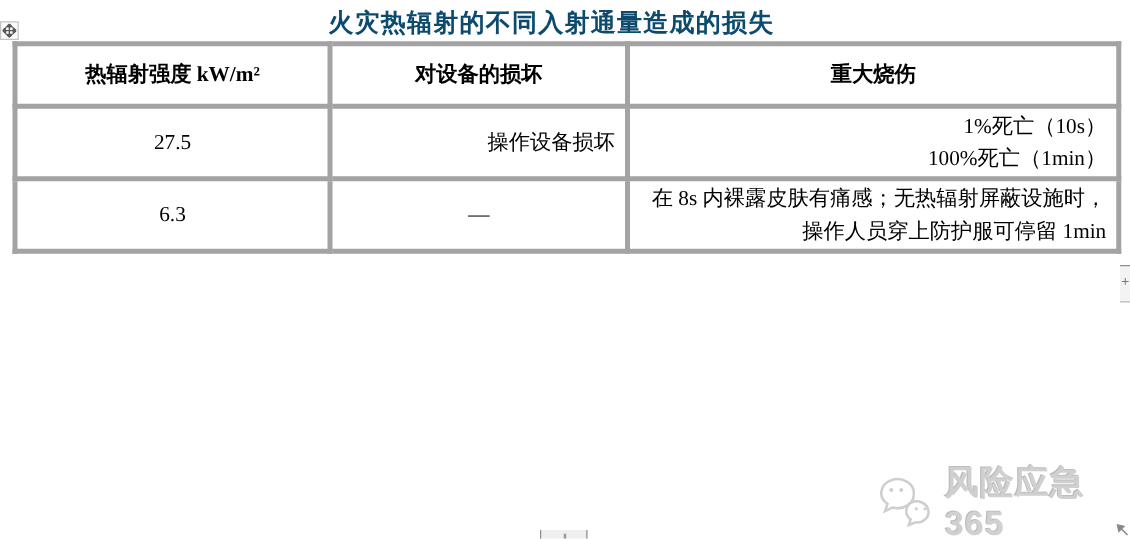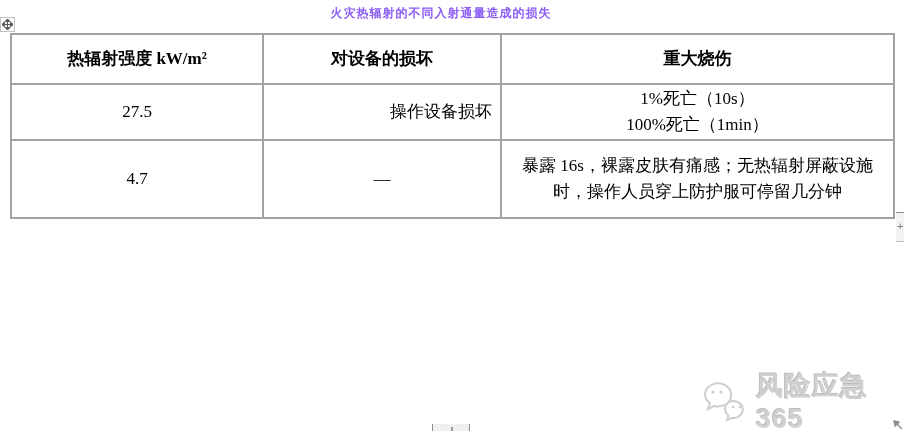--- a/index.html
+++ b/index.html
@@ -13,23 +13,23 @@
   }
 
   
   .doc-title {
     position: absolute;
     top: 5px; left: 0;
     width: 882px;
     text-align: center;
     font-family: "Liberation Sans", sans-serif;
     font-weight: 700;
-    font-size: 12px;
+    font-size: 20px;
     letter-spacing: 1px;
-    color: #8b5cf6;
+    color: #0c4a6e;
   }
 
   
   .move-handle {
     position: absolute;
     left: 0; top: 17px;
     width: 15px; height: 15px;
     border: 1px solid #c3c3c3;
     background: #fbfbfb;
     display: flex; align-items: center; justify-content: center;
@@ -37,36 +37,36 @@
 
   
   table.radiation {
     position: absolute;
     left: 10px; top: 33px;
     width: 883px;
     border-collapse: collapse;
     table-layout: fixed;
   }
   table.radiation th, table.radiation td {
-    border: 2px solid #a3a3a3;
+    border: 4px solid #a3a3a3;
     font-size: 17px;
     vertical-align: middle;
     line-height: 26px;
     overflow: hidden;
     font-family: Liberation Serif, serif;
   }
   table.radiation th {
     font-weight: 700;
     text-align: center;
     font-size: 17px;
   }
   td.c-int { text-align: center; }
   td.c-equip { text-align: right; padding: 1px 8px; }
   td.c-equip.dash { text-align: center; padding: 1px 2px; }
-  td.c-harm { text-align: center; padding: 1px 8px; white-space: pre-line; }
+  td.c-harm { text-align: right; padding: 1px 8px; white-space: pre-line; }
 
   
   .watermark {
     position: absolute;
     left: 702px; top: 368px;
     display: flex; align-items: center;
     pointer-events: none;
   }
   .watermark-text {
     font-family: "Liberation Sans", sans-serif;
@@ -138,24 +138,24 @@
     <th>热辐射强度 kW/m²</th>
     <th>对设备的损坏</th>
     <th>重大烧伤</th>
   </tr>
   <tr style="height:53px">
     <td class="c-int">27.5</td>
     <td class="c-equip">操作设备损坏</td>
     <td class="c-harm">1%死亡（10s）
 100%死亡（1min）</td>
   </tr>
-  <tr style="height:78px">
-    <td class="c-int">4.7</td>
+  <tr style="height:55px">
+    <td class="c-int">6.3</td>
     <td class="c-equip dash">—</td>
-    <td class="c-harm">暴露 16s，裸露皮肤有痛感；无热辐射屏蔽设施时，操作人员穿上防护服可停留几分钟</td>
+    <td class="c-harm">在 8s 内裸露皮肤有痛感；无热辐射屏蔽设施时，操作人员穿上防护服可停留 1min</td>
   </tr>
 </tbody>
   </table>
 
 <div class="watermark">
   <span style="display:flex">
     <svg width="48" height="40" viewBox="0 0 48 40">
       <g fill="none" stroke="#cecece" stroke-width="2">
         <path d="M29 13 a13 11 0 1 0 -21 8 l-2 6 6 -3 a13 11 0 0 0 17 -11 z"></path>
         <path d="M27 20 a9.5 8.5 0 1 1 3 16 l-5 2 1.5 -4.5 a9.5 8.5 0 0 1 0.5 -13.5 z"></path>

